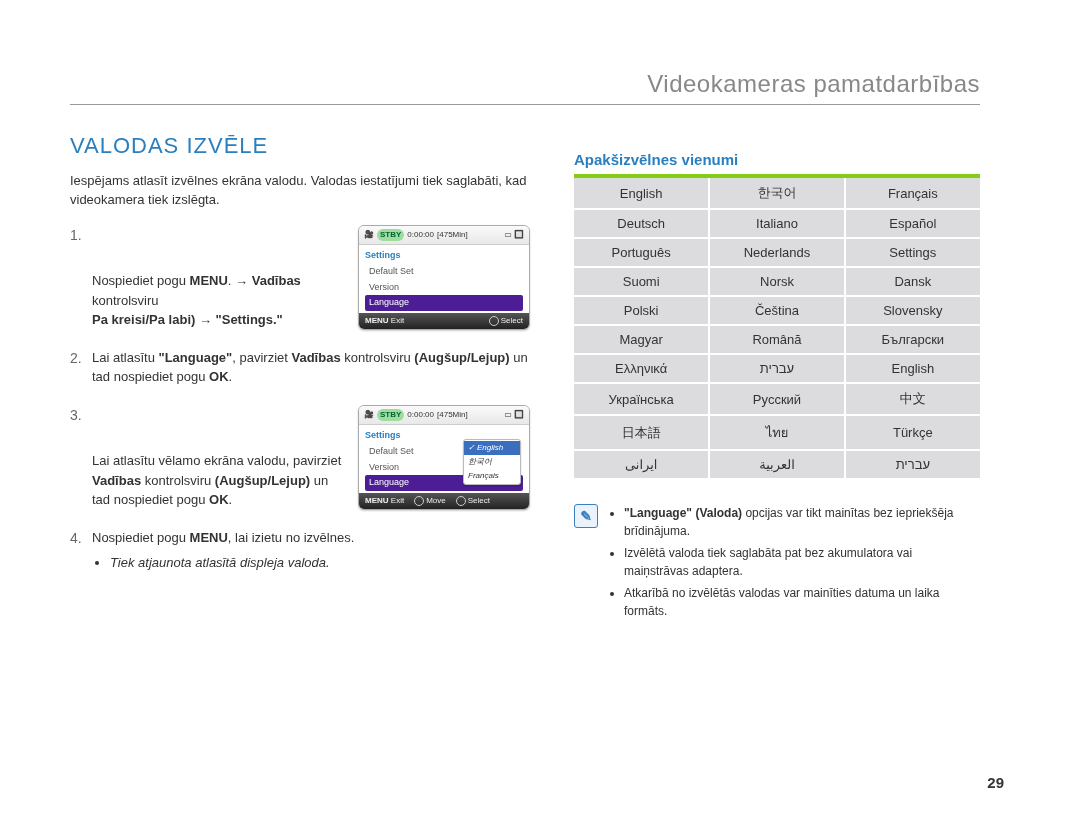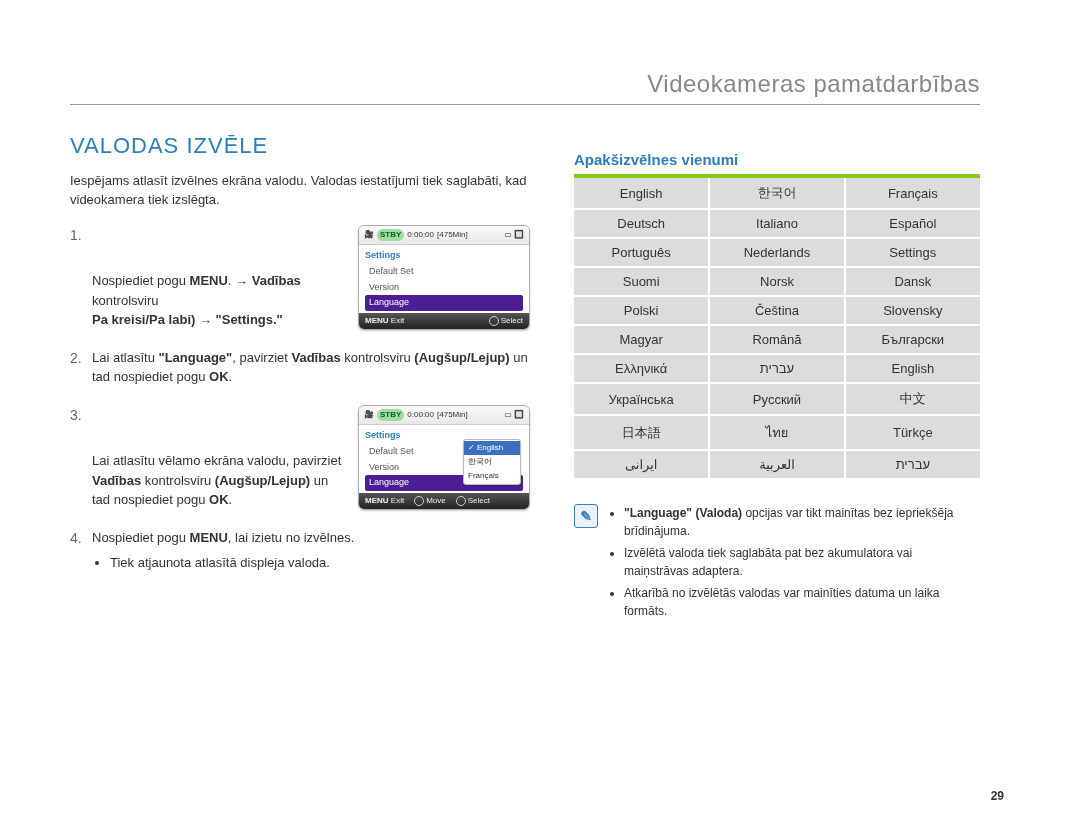--- a/index.html
+++ b/index.html
@@ -80,20 +80,21 @@
   }
   .step-text b { font-weight: bold; }
   .sublist {
     margin: 6px 0 0 0;
     padding-left: 18px;
     font-size: 13px;
   }
   .sublist li {
     list-style: disc;
     margin-bottom: 12px;
+    font-style: italic;
   }
 
   
   .lcd {
     width: 170px;
     border: 1px solid #aaa;
     border-radius: 6px;
     background: #fff;
     box-shadow: 0 1px 2px rgba(0,0,0,.2);
     font-size: 9px;
@@ -124,21 +125,21 @@
     font-size: 9px; color:#555; padding:1px 4px; border-radius:2px;
   }
   .lcd-row.hl {
     background:#4c1d95; color:#fff;
   }
   .lcd-lang-pop {
     position:absolute; right:8px; top:14px; background:#fff; border:1px solid #bbb;
     border-radius:3px; padding:1px 0; font-size:8px; width:56px;
     box-shadow:0 1px 2px rgba(0,0,0,.2);
   }
-  .lcd-lang-pop div { padding:1px 4px;}
+  .lcd-lang-pop div { padding:1px 4px;font-style:italic;}
   .lcd-lang-pop .sel { background:#3a6fbf; color:#fff;}
   .lcd-foot {
     background: linear-gradient(#555,#222); color:#eee;
     font-size:8px; padding:2px 6px; display:flex; gap:10px;
   }
   .lcd-foot span { white-space: nowrap;}
   .ring { display:inline-block;width:8px;height:8px;border:1px solid #ccc;border-radius:50%;vertical-align:middle;margin-right:2px;}
 
   
   .submenu-title {
@@ -177,23 +178,23 @@
     width: 22px; height: 22px; flex-shrink:0;
     border:1px solid #3a7fbf; color:#3a7fbf; display:flex;
     align-items:center; justify-content:center; font-weight:bold;
     border-radius:3px; font-size:14px; background:#eaf2fb;
   }
   .note-list { margin:0; padding-left:16px;}
   .note-list li { margin-bottom:4px;}
 
   .page-num {
     position: absolute;
-    bottom: 24px;
+    bottom: 36px;
     right: 76px;
-    font-size: 12px;
+    font-size: 15px;
     font-weight: bold;
     color: #333;
   }
 </style>
 </head>
 <body>
 
 <div class="page">
   <div class="header-title">Videokameras pamatdarbības</div>
 

